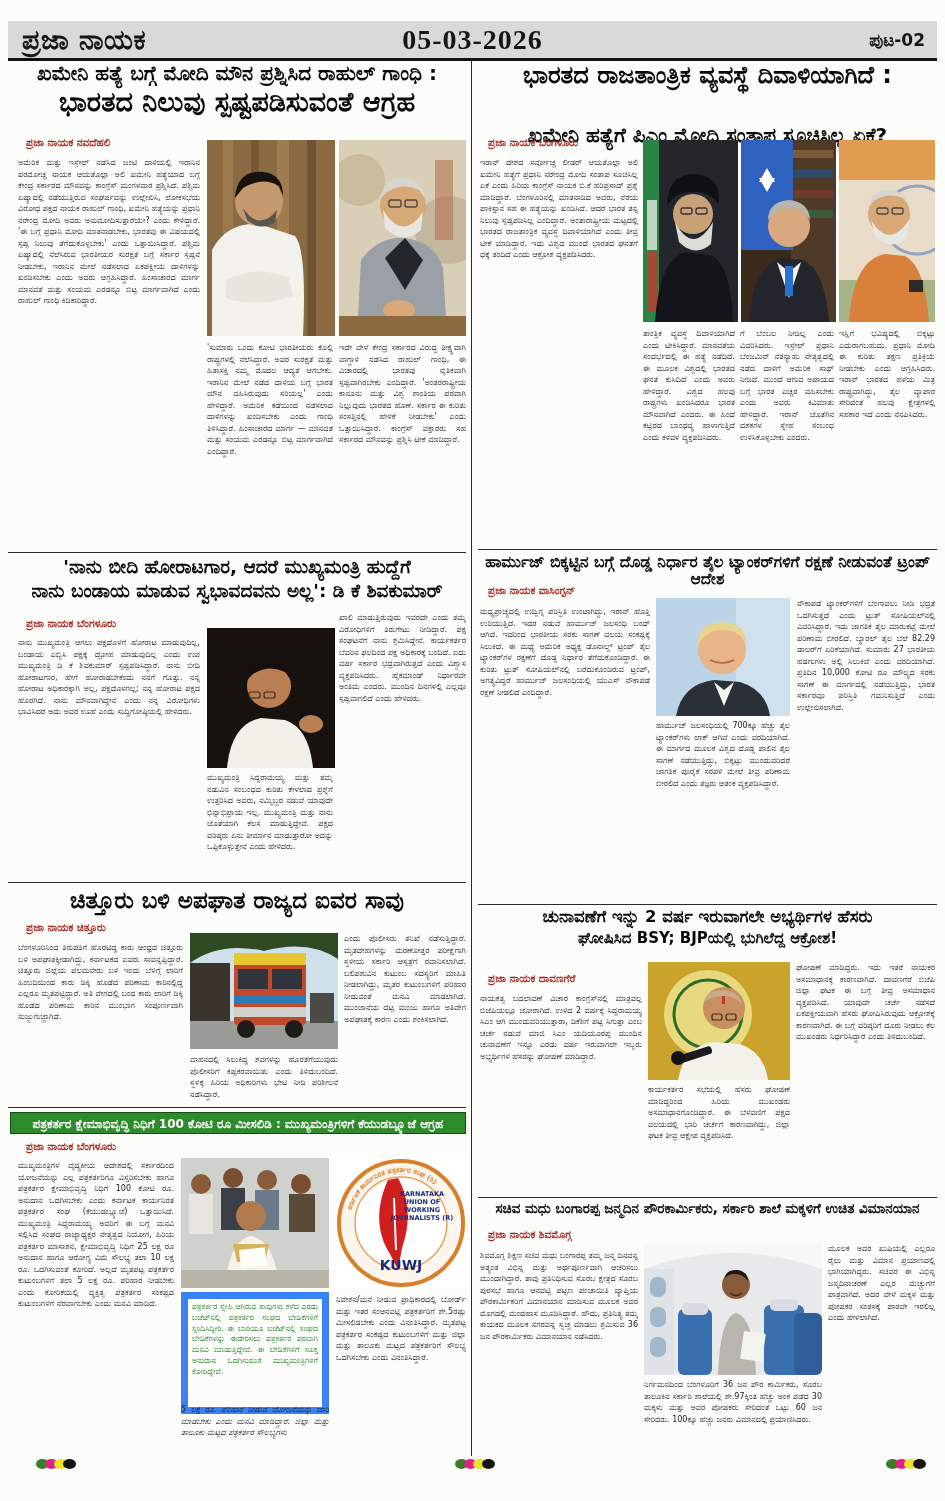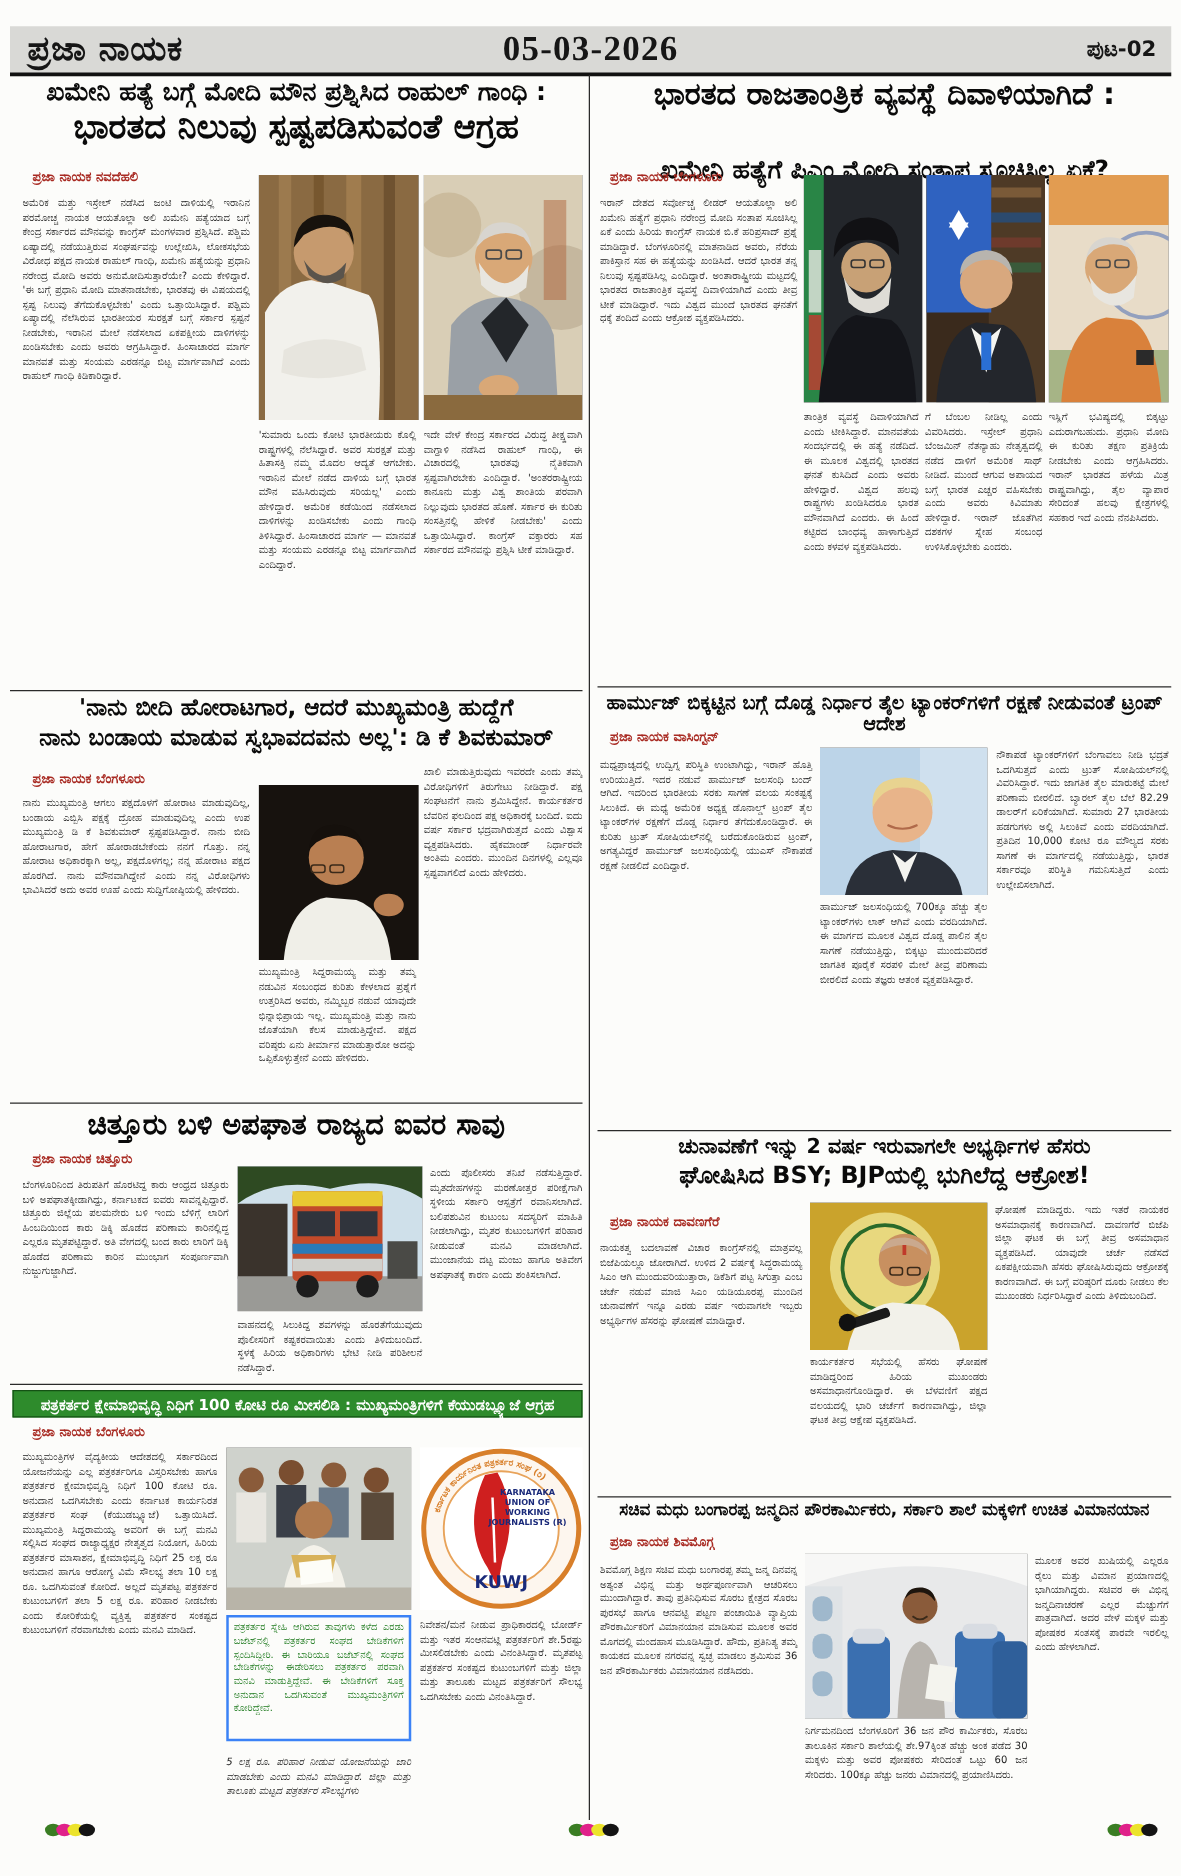--- a/index.html
+++ b/index.html
@@ -24,22 +24,22 @@
     color:#1c1c1c;overflow:hidden;word-break:break-word;
   }
   .photo{position:absolute;overflow:hidden;background:#888;}
   .photo svg{display:block;width:100%;height:100%;}
   .strip{
     position:absolute;left:10px;top:1112px;width:456px;height:22px;line-height:22px;
     background:#2e8b2c;border:1px solid #145214;color:#fff;font-weight:bold;
     font-size:12px;text-align:center;box-sizing:border-box;
   }
   .quotebox{
-    position:absolute;left:181px;top:1292px;width:148px;height:101px;box-sizing:border-box;
-    border:2px solid #3b82f6;padding:3px 4px;color:#1e7a1e;font-size:7.8px;line-height:10.8px;
+    position:absolute;left:181px;top:1292px;width:148px;height:122px;box-sizing:border-box;
+    border:7px solid #3b82f6;padding:3px 4px;color:#1e7a1e;font-size:7.8px;line-height:10.8px;
     text-align:justify;overflow:hidden;
   }
   .regs{position:absolute;display:flex;}
   .regs i{width:13px;height:10px;border-radius:50%;margin-right:-4px;}
 </style>
 </head>
 <body>
 
 <div class="page">
 
@@ -208,21 +208,21 @@
       <circle cx="56" cy="96" r="9" fill="#1d1d1d"></circle>
         <circle cx="104" cy="96" r="9" fill="#1d1d1d"></circle>
       <rect x="120" y="60" width="24" height="30" fill="#4a4a46"></rect>
     </svg>
   </div>
   <div class="col" style="left:190px;top:1054px;width:148px;height:51px;">ವಾಹನದಲ್ಲಿ ಸಿಲುಕಿದ್ದ ಶವಗಳನ್ನು ಹೊರತೆಗೆಯುವುದು ಪೊಲೀಸರಿಗೆ ಕಷ್ಟಕರವಾಯಿತು ಎಂದು ತಿಳಿದುಬಂದಿದೆ. ಸ್ಥಳಕ್ಕೆ ಹಿರಿಯ ಅಧಿಕಾರಿಗಳು ಭೇಟಿ ನೀಡಿ ಪರಿಶೀಲನೆ ನಡೆಸಿದ್ದಾರೆ.</div>
   <div class="col" style="left:344px;top:933px;width:122px;height:172px;">ಎಂದು ಪೊಲೀಸರು ತನಿಖೆ ನಡೆಸುತ್ತಿದ್ದಾರೆ. ಮೃತದೇಹಗಳನ್ನು ಮರಣೋತ್ತರ ಪರೀಕ್ಷೆಗಾಗಿ ಸ್ಥಳೀಯ ಸರ್ಕಾರಿ ಆಸ್ಪತ್ರೆಗೆ ರವಾನಿಸಲಾಗಿದೆ. ಬಲಿಪಶುವಿನ ಕುಟುಂಬ ಸದಸ್ಯರಿಗೆ ಮಾಹಿತಿ ನೀಡಲಾಗಿದ್ದು, ಮೃತರ ಕುಟುಂಬಗಳಿಗೆ ಪರಿಹಾರ ನೀಡುವಂತೆ ಮನವಿ ಮಾಡಲಾಗಿದೆ. ಮುಂಜಾನೆಯ ದಟ್ಟ ಮಂಜು ಹಾಗೂ ಅತಿವೇಗ ಅಪಘಾತಕ್ಕೆ ಕಾರಣ ಎಂದು ಶಂಕಿಸಲಾಗಿದೆ.</div>
   <div class="hr" style="left:8px;top:1107px;width:458px;"></div>
 
   <div class="hlr" style="top:908px;font-size:16.5px;">ಚುನಾವಣೆಗೆ ಇನ್ನು 2 ವರ್ಷ ಇರುವಾಗಲೇ ಅಭ್ಯರ್ಥಿಗಳ ಹೆಸರು</div>
-  <div class="hlr" style="top:930px;font-size:19px;">ಘೋಷಿಸಿದ BSY; BJPಯಲ್ಲಿ ಭುಗಿಲೆದ್ದ ಆಕ್ರೋಶ!</div>
+  <div class="hlr" style="top:930px;font-size:15px;">ಘೋಷಿಸಿದ BSY; BJPಯಲ್ಲಿ ಭುಗಿಲೆದ್ದ ಆಕ್ರೋಶ!</div>
   <div class="bl" style="left:488px;top:972px;">ಪ್ರಜಾ ನಾಯಕ ದಾವಣಗೆರೆ</div>
   <div class="col" style="left:480px;top:993px;width:162px;height:202px;">ನಾಯಕತ್ವ ಬದಲಾವಣೆ ವಿಚಾರ ಕಾಂಗ್ರೆಸ್‌ನಲ್ಲಿ ಮಾತ್ರವಲ್ಲ ಬಿಜೆಪಿಯಲ್ಲೂ ಜೋರಾಗಿದೆ. ಉಳಿದ 2 ವರ್ಷಕ್ಕೆ ಸಿದ್ದರಾಮಯ್ಯ ಸಿಎಂ ಆಗಿ ಮುಂದುವರಿಯುತ್ತಾರಾ, ಡಿಕೆಶಿಗೆ ಪಟ್ಟ ಸಿಗುತ್ತಾ ಎಂಬ ಚರ್ಚೆ ನಡುವೆ ಮಾಜಿ ಸಿಎಂ ಯಡಿಯೂರಪ್ಪ ಮುಂದಿನ ಚುನಾವಣೆಗೆ ಇನ್ನೂ ಎರಡು ವರ್ಷ ಇರುವಾಗಲೇ ಇಬ್ಬರು ಅಭ್ಯರ್ಥಿಗಳ ಹೆಸರನ್ನು ಘೋಷಣೆ ಮಾಡಿದ್ದಾರೆ.</div>
 
   <div class="photo" style="left:648px;top:962px;width:142px;height:118px;">
     <svg viewBox="0 0 142 118" preserveAspectRatio="none">
       <rect width="142" height="118" fill="#caa32c"></rect>
       <circle cx="60" cy="52" r="44" fill="#e8d87e"></circle>
       <circle cx="60" cy="52" r="34" fill="none" stroke="#2a6a2a" stroke-width="3"></circle>
       <path d="M30 118 Q36 84 66 80 L92 82 Q116 90 120 118 Z" fill="#f2f1ea"></path>
       <circle cx="76" cy="46" r="21" fill="#c89060"></circle>

